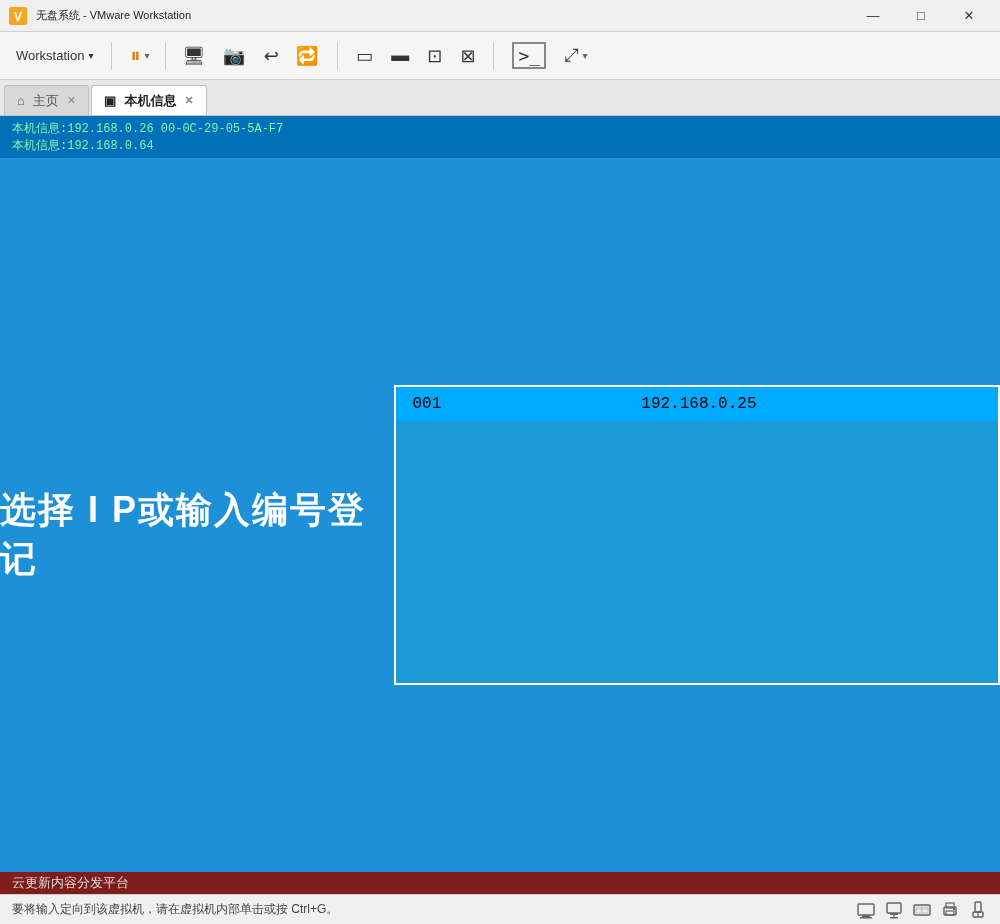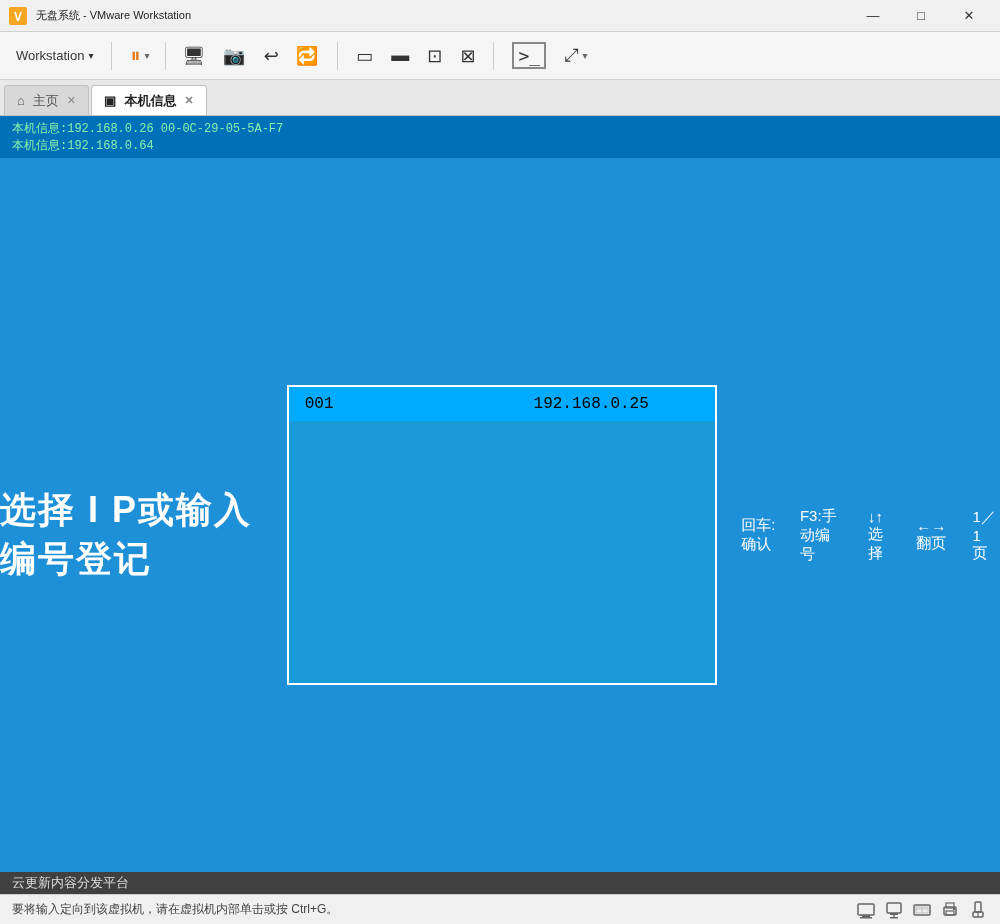--- a/index.html
+++ b/index.html
@@ -186,21 +186,21 @@
       font-size: 15px;
       font-family: 'Microsoft YaHei', sans-serif;
       display: flex;
       gap: 24px;
       align-items: center;
     }
 
     
     .vm-bottom-bar {
       height: 22px;
-      background: #404040;
+      background: #7f1d1d;
       display: flex;
       align-items: center;
       padding: 0 12px;
     }
     .vm-bottom-text {
       color: #dddddd;
       font-size: 13px;
       font-family: 'Microsoft YaHei', sans-serif;
     }
 
@@ -334,27 +334,20 @@
   <div class="vm-main">
     <div class="vm-title">选择 I P或输入编号登记</div>
 
     <div class="selection-box">
       <div class="selection-row selected">
         <span>001</span>
         <span>192.168.0.25</span>
       </div>
     </div>
 
-    <div class="vm-hint">
-      <span>回车:确认</span>
-      <span>F3:手动编号</span>
-      <span>↓↑选择</span>
-      <span>←→翻页</span>
-      <span>1／1 页</span>
-    </div>
   </div>
 
   <div class="vm-bottom-bar">
     <span class="vm-bottom-text">云更新内容分发平台</span>
   </div>
 
 </div>
 
 <div class="status-bar">
   <div class="status-bar-left">要将输入定向到该虚拟机，请在虚拟机内部单击或按 Ctrl+G。</div>

